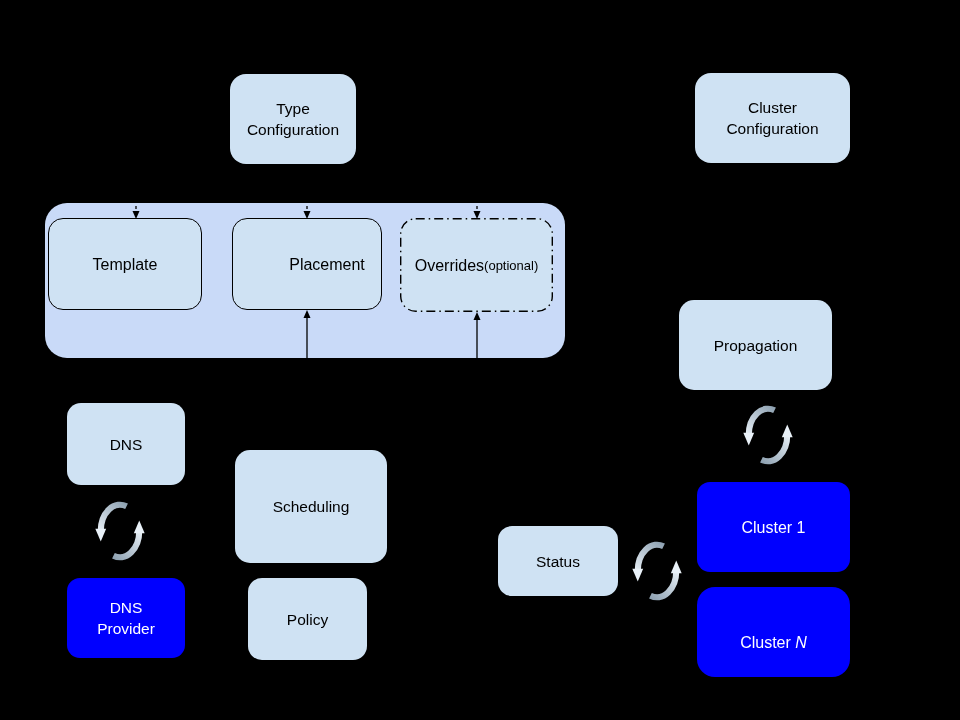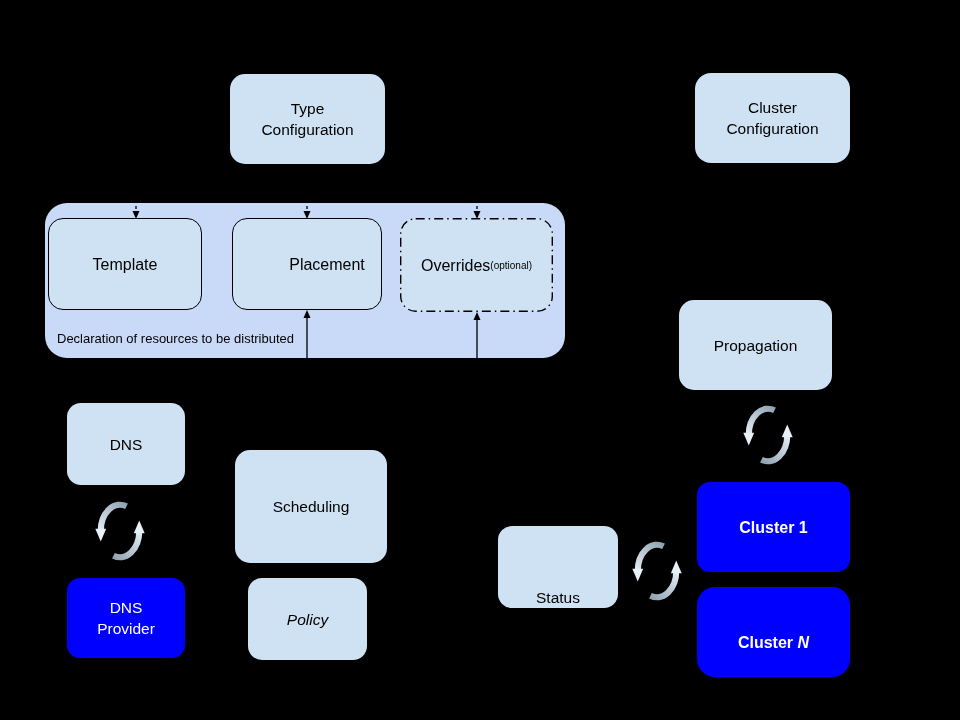--- a/index.html
+++ b/index.html
@@ -21,49 +21,48 @@
   }
   .node{
     position:absolute;display:flex;align-items:center;justify-content:center;
     text-align:center;background:var(--box-fill);color:var(--box-text);
     font-size:15.5px;line-height:21px;white-space:pre-line;
   }
   .node.bordered{border:1.2px solid #000;box-sizing:border-box;}
   .node.blue{
     background:var(--highlight-fill);color:var(--highlight-text);
   }
-  .node.bold{font-weight:bold;font-size:16px;text-align:right;}
+  .node.bold{font-weight:normal;font-size:16px;text-align:right;}
   .group{
     position:absolute;background:var(--group-fill);border-radius:22px;
   }
   .caption{
     position:absolute;color:var(--box-text);font-size:13px;line-height:15px;
   }
-  .sublabel{display:block;font-size:10px;line-height:15px;}
+  .sublabel{display:block;font-size:13px;line-height:15px;}
   .overrides-inner{display:flex;flex-direction:row;align-items:center;}
   #overlay{
     position:absolute;left:0;top:0;width:960px;height:720px;pointer-events:none;
   }
   #overlay line.connector{stroke:var(--connector);stroke-width:1.3px;}
   #overlay line.dashed{stroke-dasharray:3 3;}
   #overlay polygon.arrowhead{fill:var(--connector);}
   #overlay .dashdot-border{
     fill:none;stroke:var(--connector);stroke-width:1.4px;stroke-dasharray:9 4 1.5 4;
   }
   .r16{border-radius:16px;} .r15{border-radius:15px;} .r14{border-radius:14px;} .r13{border-radius:13px;}
 </style>
 </head>
 <body>
 
 <div id="stage">
 
   <div class="group" style="left:45px;top:203px;width:520px;height:155px;"></div>
-  <div class="caption" style="left:57px;top:331px;">Declaration of resources to be distributed</div>
 
-  <div class="node r16" style="left:230px;top:74px;width:155px;height:90px;border-radius:15px;">
+  <div class="node r16" style="left:230px;top:74px;width:126px;height:90px;">
     <span>Type
 Configuration</span>
   </div>
   <div class="node r16" style="left:695px;top:73px;width:155px;height:90px;">
     <span>Cluster
 Configuration</span>
   </div>
 
   <div class="node bordered r15" style="left:48px;top:218px;width:154px;height:92px;font-size:16px;">
     <span>Template</span>
@@ -82,28 +81,28 @@
     <span>DNS</span>
   </div>
   <div class="node r15" style="left:235px;top:402px;width:152px;height:113px;margin-top:48px;">
     <span>Scheduling</span>
   </div>
 
   <div class="node blue r13" style="left:67px;top:578px;width:118px;height:80px;">
     <span>DNS
 Provider</span>
   </div>
-  <div class="node r14" style="left:248px;top:578px;width:119px;height:82px;font-style:italic;">
+  <div class="node r14" style="left:248px;top:578px;width:119px;height:82px;">
     <span>Policy</span>
   </div>
 
   <div class="node r15" style="left:679px;top:300px;width:153px;height:90px;">
     <span>Propagation</span>
   </div>
-  <div class="node r14" style="left:498px;top:526px;width:120px;height:82px;align-items:flex-end;">
+  <div class="node r14" style="left:498px;top:526px;width:120px;height:70px;">
     <span>Status</span>
   </div>
   <div class="node blue bold r13" style="left:697px;top:482px;width:153px;height:90px;">
     <span>Cluster 1</span>
   </div>
   <div class="node blue bold r13" style="left:697px;top:587px;width:153px;height:90px;border-radius:18px;">
     <span>
       <span>Cluster </span><i>N</i>
     </span>
   </div>

